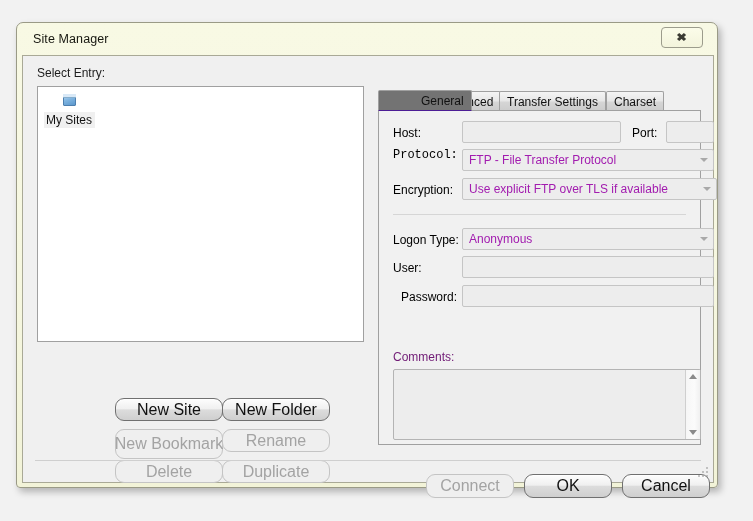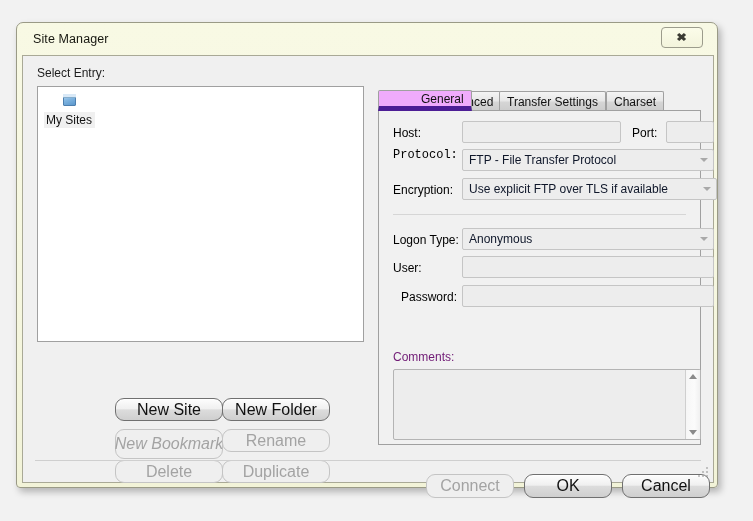--- a/index.html
+++ b/index.html
@@ -194,22 +194,22 @@
     border-radius: 2px 2px 0 0;
     cursor: pointer;
     white-space: nowrap;
   }
   .tab.inactive {
     background: linear-gradient(180deg, #f4f4f4 0%, #e7e7e7 48%, #d6d6d6 52%, #cccccc 100%);
     top: 1px;
     height: 20px;
   }
   .tab.active {
-    background: #f0abfc;
-    border-bottom: 5px solid #4c1d95;
+    background: #737373;
+    border-bottom: 1px solid #4c1d95;
     z-index: 3;
     padding-left: 42px;
   }
 
   .tabpanel {
     position: absolute;
     left: 355px;
     top: 54px;
     width: 323px;
     height: 335px;
@@ -240,21 +240,21 @@
     height: 22px;
     background: #ededed;
     border: 1px solid #c5c5c5;
     border-radius: 2px;
     display: flex;
     align-items: center;
     cursor: default;
   }
   .combo-text {
     font-size: 12px;
-    color: #0f172a;
+    color: #a21caf;
     padding-left: 6px;
     flex: 1 1 auto;
     overflow: hidden;
     white-space: nowrap;
   }
   .combo-arrow {
     width: 18px;
     flex: 0 0 auto;
     display: flex;
     align-items: center;
@@ -361,21 +361,21 @@
           <span class="site-icon">
             <span class="body"></span>
               <span class="top"></span>
           </span>
           <span class="tree-label">My Sites</span>
         </div>
       </div>
 
       <div class="btn enabled" style="left:92px;  top:342px; width:108px; height:23px;">New Site</div>
       <div class="btn enabled" style="left:199px; top:342px; width:108px; height:23px;">New Folder</div>
-      <div class="btn disabled" style="left:92px;  top:373px; width:108px; height:30px;font-style:italic;">New Bookmark</div>
+      <div class="btn disabled" style="left:92px;  top:373px; width:108px; height:30px;">New Bookmark</div>
       <div class="btn disabled" style="left:199px; top:373px; width:108px; height:23px;">Rename</div>
       <div class="btn disabled" style="left:92px;  top:404px; width:108px; height:23px;">Delete</div>
       <div class="btn disabled" style="left:199px; top:404px; width:108px; height:23px;">Duplicate</div>
 
       <div class="tabstrip">
         <div class="tab active" style="left:0px;">General</div>
         <div class="tab inactive" style="left:54px;">Advanced</div>
         <div class="tab inactive" style="left:121px;">Transfer Settings</div>
         <div class="tab inactive" style="left:228px;">Charset</div>
       </div>

